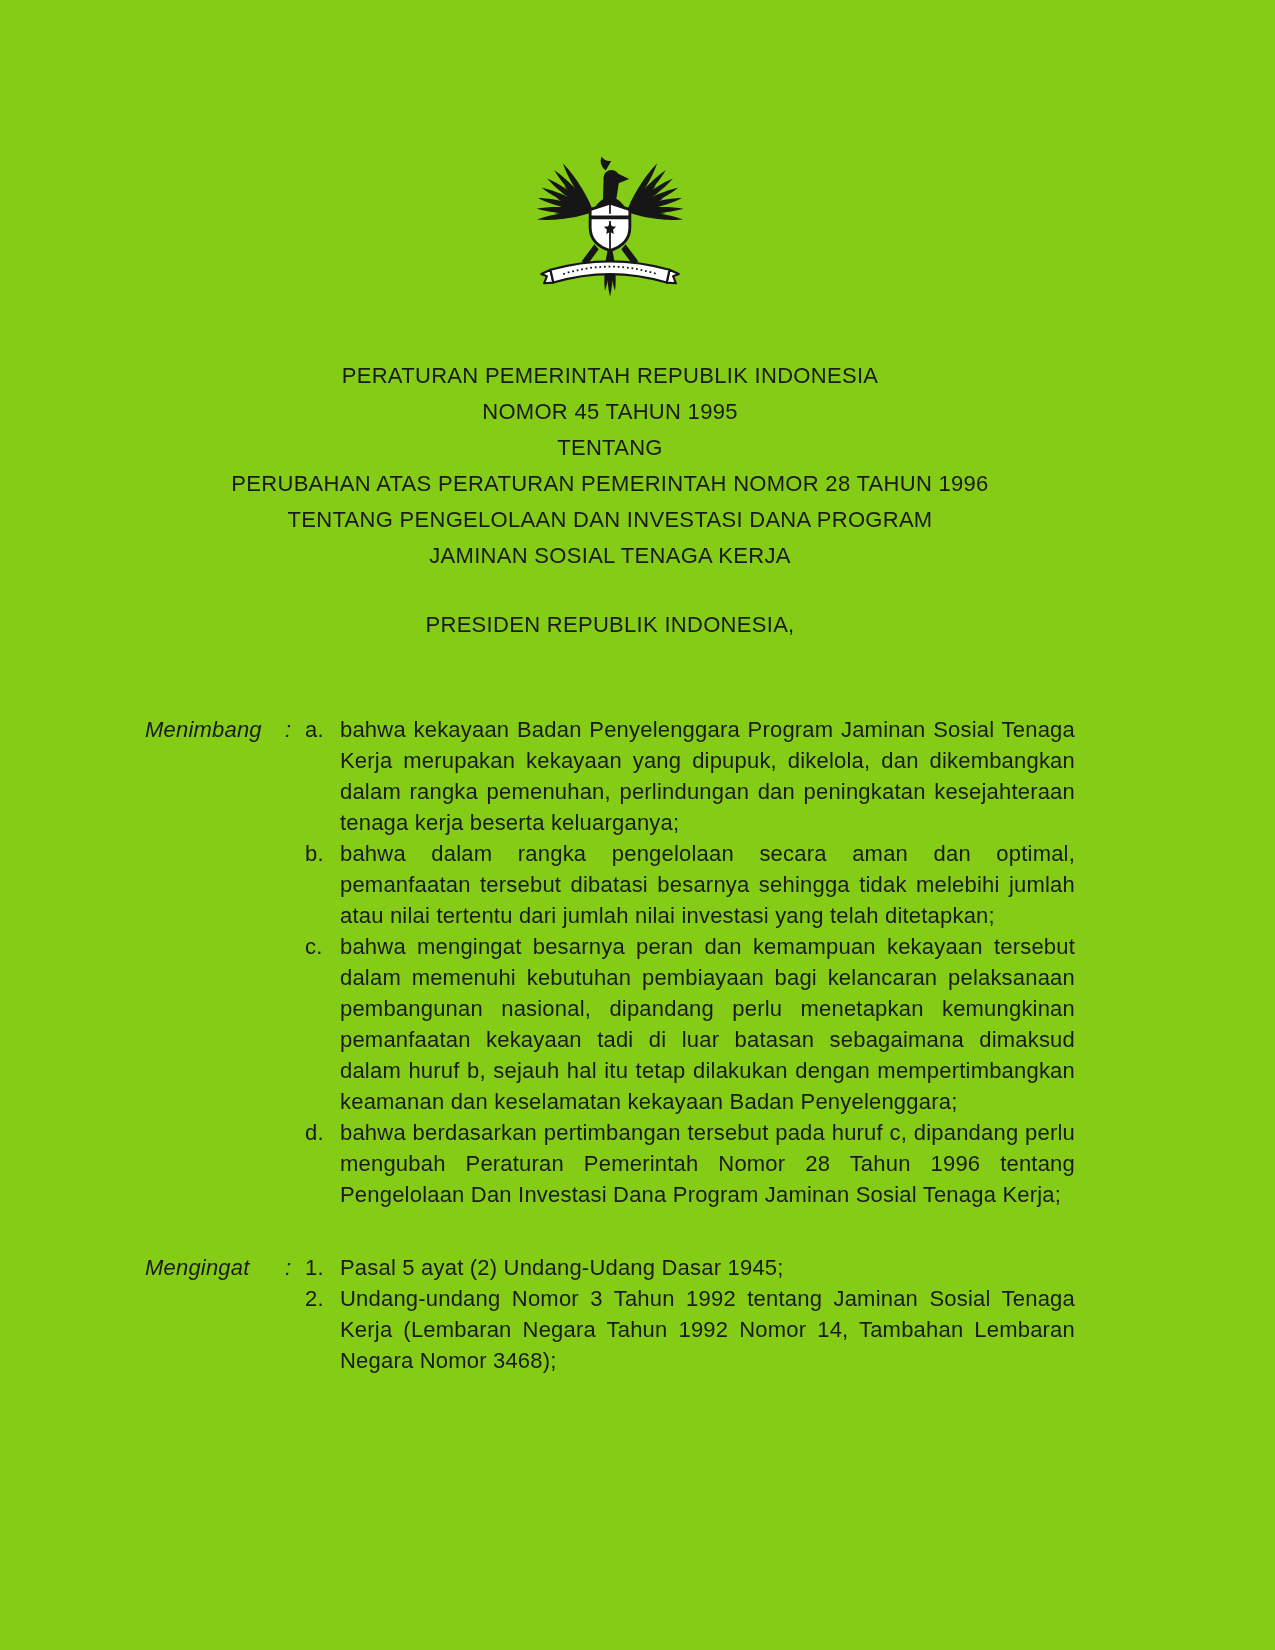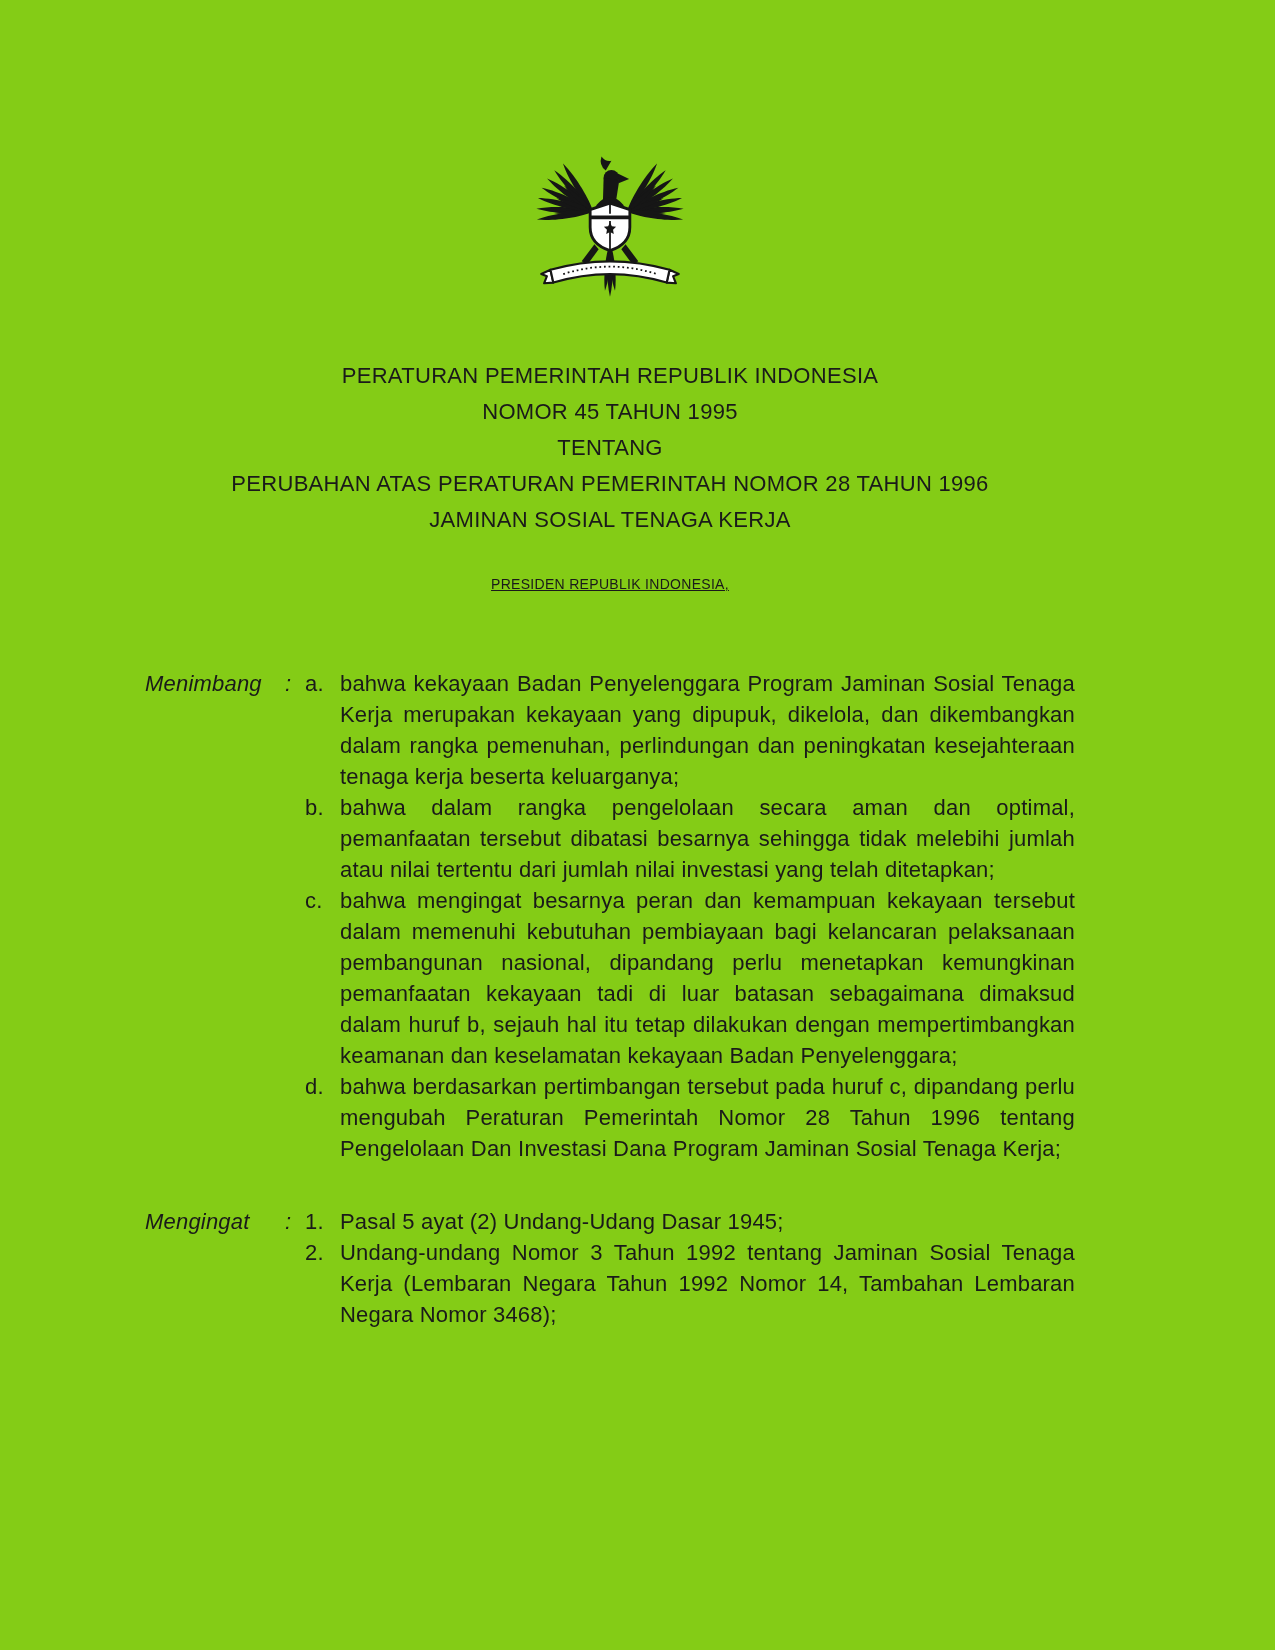--- a/index.html
+++ b/index.html
@@ -30,23 +30,22 @@
     margin-top: 57px;
     text-align: center;
     font-size: 22px;
     line-height: 36px;
     letter-spacing: 0.3px;
     white-space: nowrap;
   }
   .salutation {
     margin-top: 38px;
     text-align: center;
-    font-size: 14px;
+    font-size: 22px;
     letter-spacing: 0.3px;
-    text-decoration: underline;
   }
   .section {
     display: flex;
     font-size: 22px;
     line-height: 31px;
     letter-spacing: 0.2px;
   }
   .section-menimbang { margin-top: 76px; }
   .section-mengingat { margin-top: 42px; }
   .section-head {
@@ -137,20 +136,21 @@
         <line x1="110" y1="117" x2="110" y2="159" stroke="#161616" stroke-width="2.5"></line>
         <path d="M110,119 l2.6,5.4 6,0.9 -4.3,4.2 1,6 -5.3,-2.8 -5.3,2.8 1,-6 -4.3,-4.2 6,-0.9 Z" fill="#161616"></path>
       </svg>
     </div>
 
     <div class="title-block">
       <div class="title-line">PERATURAN PEMERINTAH REPUBLIK INDONESIA</div>
       <div class="title-line">NOMOR 45 TAHUN 1995</div>
       <div class="title-line">TENTANG</div>
       <div class="title-line">PERUBAHAN ATAS PERATURAN PEMERINTAH NOMOR 28 TAHUN 1996</div>
+      <div class="title-line">TENTANG PENGELOLAAN DAN INVESTASI DANA PROGRAM</div>
       <div class="title-line">JAMINAN SOSIAL TENAGA KERJA</div>
     </div>
 
     <div class="salutation">PRESIDEN REPUBLIK INDONESIA,</div>
 
     <div class="section section-menimbang">
       <div class="section-head">
         <span class="label">Menimbang</span><span class="colon">:</span>
       </div>
       <div class="section-items">

